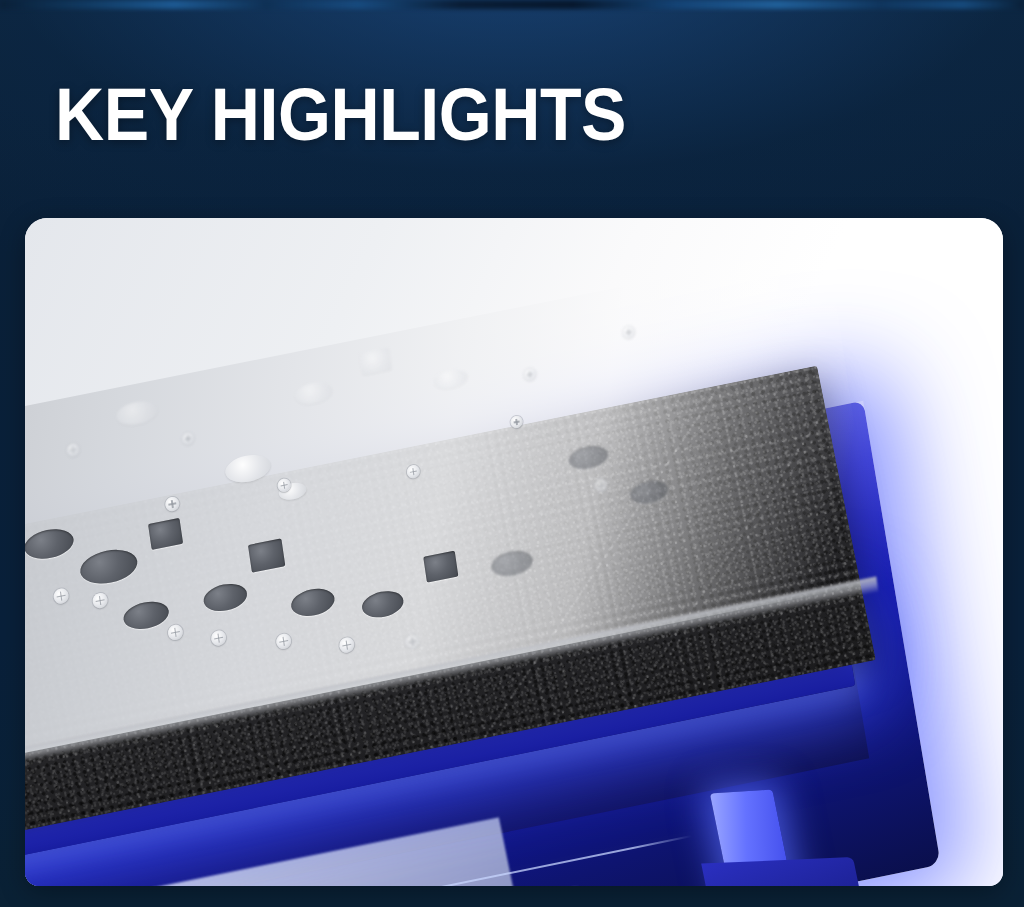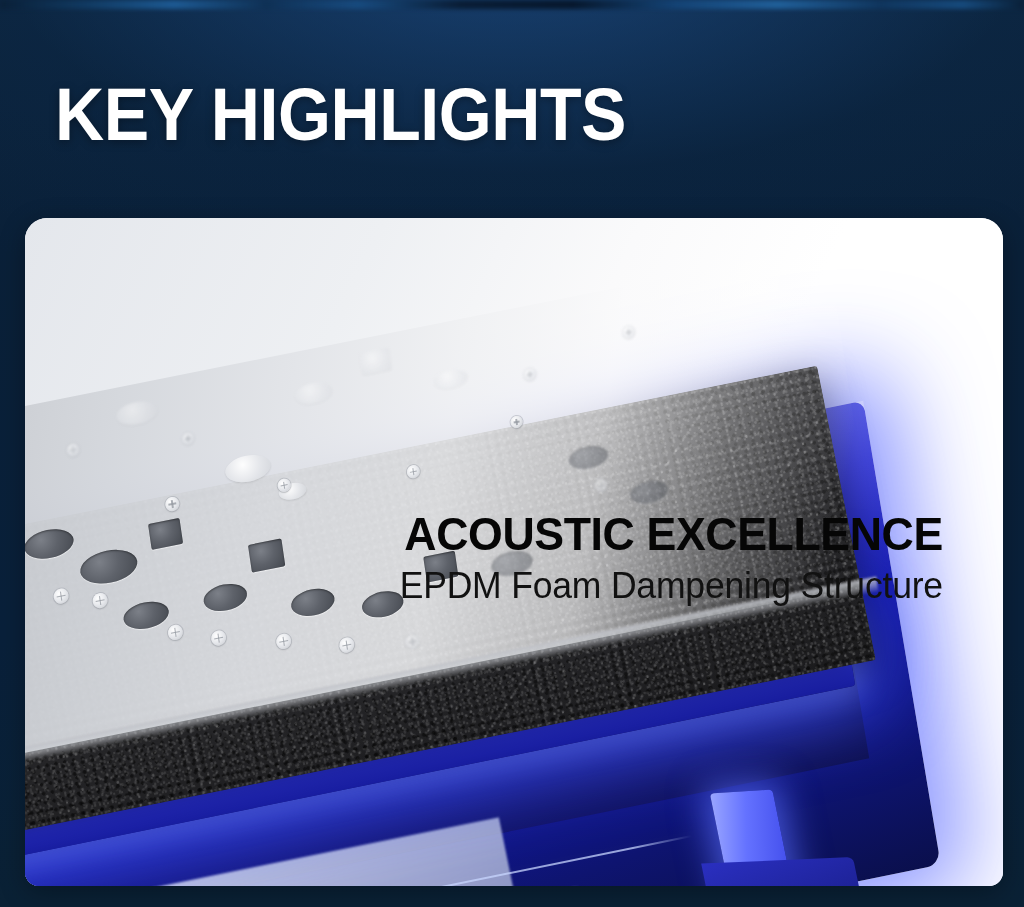--- a/index.html
+++ b/index.html
@@ -355,19 +355,15 @@
         <span class="rivet" style="left:338px;top:290px;width:15px;height:15px;"></span>
         <span class="rivet ghost" style="left:404px;top:300px;width:14px;height:14px;"></span>
 
         <span class="perf p-dark ghost" style="left:592px;top:150px;width:40px;height:22px;"></span>
         <span class="perf p-dark ghost" style="left:648px;top:196px;width:38px;height:22px;"></span>
         <span class="rivet ghost" style="left:614px;top:184px;width:13px;height:13px;"></span>
       </div>
 
     </div>
 
-    <div class="copy">
-      <div class="title">ACOUSTIC EXCELLENCE</div>
-      <div class="subtitle">EPDM Foam Dampening Structure</div>
-    </div>
 
   </div>
 </div>
 
 </body></html>

